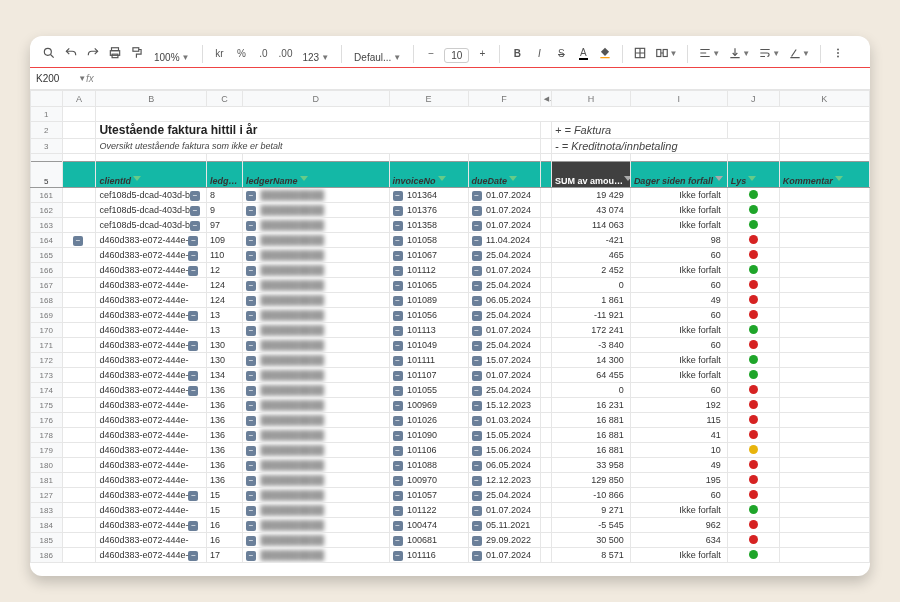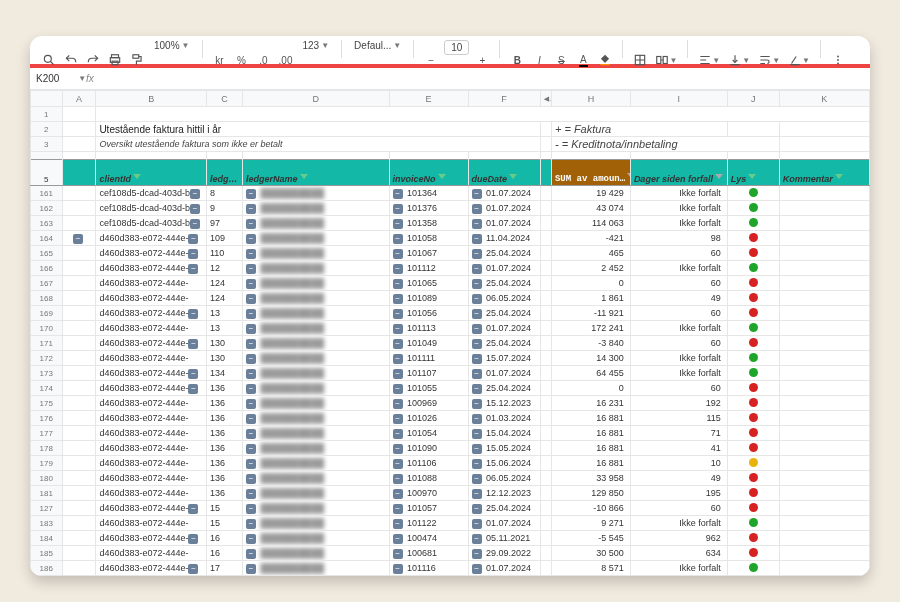--- a/index.html
+++ b/index.html
@@ -1,38 +1,38 @@
 <!DOCTYPE html>
 <html><head>
 <meta charset="utf-8">
 <style>
   * { box-sizing: border-box; margin: 0; padding: 0; }
   body { background: #f1eadf; font-family: Arial, sans-serif; display: flex; justify-content: center; align-items: flex-start; width: 900px; height: 602px; overflow: hidden; }
   .frame { margin: 36px 30px; width: 840px; height: 540px; background: #fff; border-radius: 12px; box-shadow: 0 6px 14px rgba(0,0,0,.2); overflow: hidden; position: relative; }
-  .toolbar { height: 32px; display: flex; align-items: flex-start; gap: 4px; padding: 4px 10px; border-bottom: 4px solid #ef4444; font-size: 10px; color: #444; }
+  .toolbar { height: 32px; display: flex; align-items: flex-end; gap: 4px; padding: 4px 10px; border-bottom: 1px solid #ef4444; font-size: 10px; color: #444; }
   .toolbar .sep { width: 1px; height: 18px; background: #ddd; margin: 0 4px; }
   .tb-btn { display: inline-flex; align-items: center; justify-content: center; min-width: 18px; height: 20px; padding: 0 2px; color: #555; cursor: pointer; margin-top: 10px; }
   .tb-btn svg { width: 14px; height: 14px; }
   .zoom, .font-sel { display: inline-flex; align-items: center; gap: 2px; padding: 0 4px; }
   .caret { font-size: 8px; color: #777; }
   .fontsize-box { border: 1px solid #ccc; border-radius: 3px; padding: 1px 6px; font-size: 10px; display: inline-flex; align-items: center; }
   .cellref-row { height: 22px; display: flex; align-items: center; border-bottom: 1px solid #e5e5e5; font-size: 10px; }
   .cellref { width: 50px; padding: 0 6px; color: #333; display: flex; align-items: center; gap: 19px; }
   .fx { color: #888; font-style: italic; padding: 0 6px; text-align: right; }
   .grid-wrap { position: relative; height: calc(100% - 54px); overflow: hidden; }
   table { border-collapse: collapse; font-size: 9px; color: #333; table-layout: fixed; width: 100%; }
   th, td { border: 1px solid #e6e6e6; padding: 1px 3px; height: 15px; overflow: hidden; white-space: nowrap; text-overflow: ellipsis; }
   .col-head th { background: #f8f9fa; color: #777; font-weight: normal; text-align: center; font-size: 9px; height: 16px; }
   .row-head { background: #f8f9fa; color: #777; text-align: center; width: 28px; font-size: 8px; }
   .col-K { background: #d8ead9; }
-  .title-cell { font-weight: normal; font-size: 10px; color: #222; }
+  .title-cell { font-weight: bold; font-size: 12px; color: #222; }
   .subtitle-cell { font-style: italic; font-size: 9px; color: #444; }
   .legend { font-style: italic; font-size: 11px; color: #444; }
   .header-row td { background: #14b8a6; font-weight: bold; font-style: italic; color: #333; border-top: 1px solid #999; border-bottom: 1px solid #999; height: 26px; vertical-align: bottom; }
-  .header-row .sum-col { background: #a16207; color: #fff; font-style: normal; position: relative; font-family: Liberation Mono, monospace; }
+  .header-row .sum-col { background: #404040; color: #fff; font-style: normal; position: relative; }
   .filter-ic { display: inline-block; width: 8px; height: 8px; margin-left: 2px; position: relative; }
   .filter-ic::before { content: ""; position: absolute; top: 0; left: 0; border-left: 4px solid transparent; border-right: 4px solid transparent; border-top: 5px solid #6c8; }
   .filter-ic.grey::before { border-top-color: #aaa; }
   .collapse-box { display: inline-flex; width: 10px; height: 10px; background: #6a7f99; color: #fff; font-size: 8px; align-items: center; justify-content: center; border-radius: 2px; margin-right: 2px; line-height: 8px; }
   .blur { filter: blur(2px); color: #999; }
   .num { text-align: right; padding-right: 6px; margin-left: 12px; }
   .center { text-align: center; }
   .dot { display: inline-block; width: 9px; height: 9px; border-radius: 50%; }
   .dot.green { background: #1fa52a; }
   .dot.red { background: #d62222; }
@@ -481,34 +481,20 @@
             <td><span class="collapse-box">−</span> <span class="blur">██████████</span></td>
             <td><span class="collapse-box">−</span> 101026</td>
             <td><span class="collapse-box">−</span> 01.03.2024</td>
             <td></td>
             <td class="num">16 881</td>
             <td class="num">115</td>
             <td class="center"><span class="dot red"></span></td>
             <td></td>
           </tr>
           <tr>
-            <td class="row-head">177</td>
-            <td class="center"></td>
-            <td>d460d383-e072-444e-</td>
-            <td>136</td>
-            <td><span class="collapse-box">−</span> <span class="blur">██████████</span></td>
-            <td><span class="collapse-box">−</span> 101054</td>
-            <td><span class="collapse-box">−</span> 15.04.2024</td>
-            <td></td>
-            <td class="num">16 881</td>
-            <td class="num">71</td>
-            <td class="center"><span class="dot red"></span></td>
-            <td></td>
-          </tr>
-          <tr>
             <td class="row-head">178</td>
             <td class="center"></td>
             <td>d460d383-e072-444e-</td>
             <td>136</td>
             <td><span class="collapse-box">−</span> <span class="blur">██████████</span></td>
             <td><span class="collapse-box">−</span> 101090</td>
             <td><span class="collapse-box">−</span> 15.05.2024</td>
             <td></td>
             <td class="num">16 881</td>
             <td class="num">41</td>

